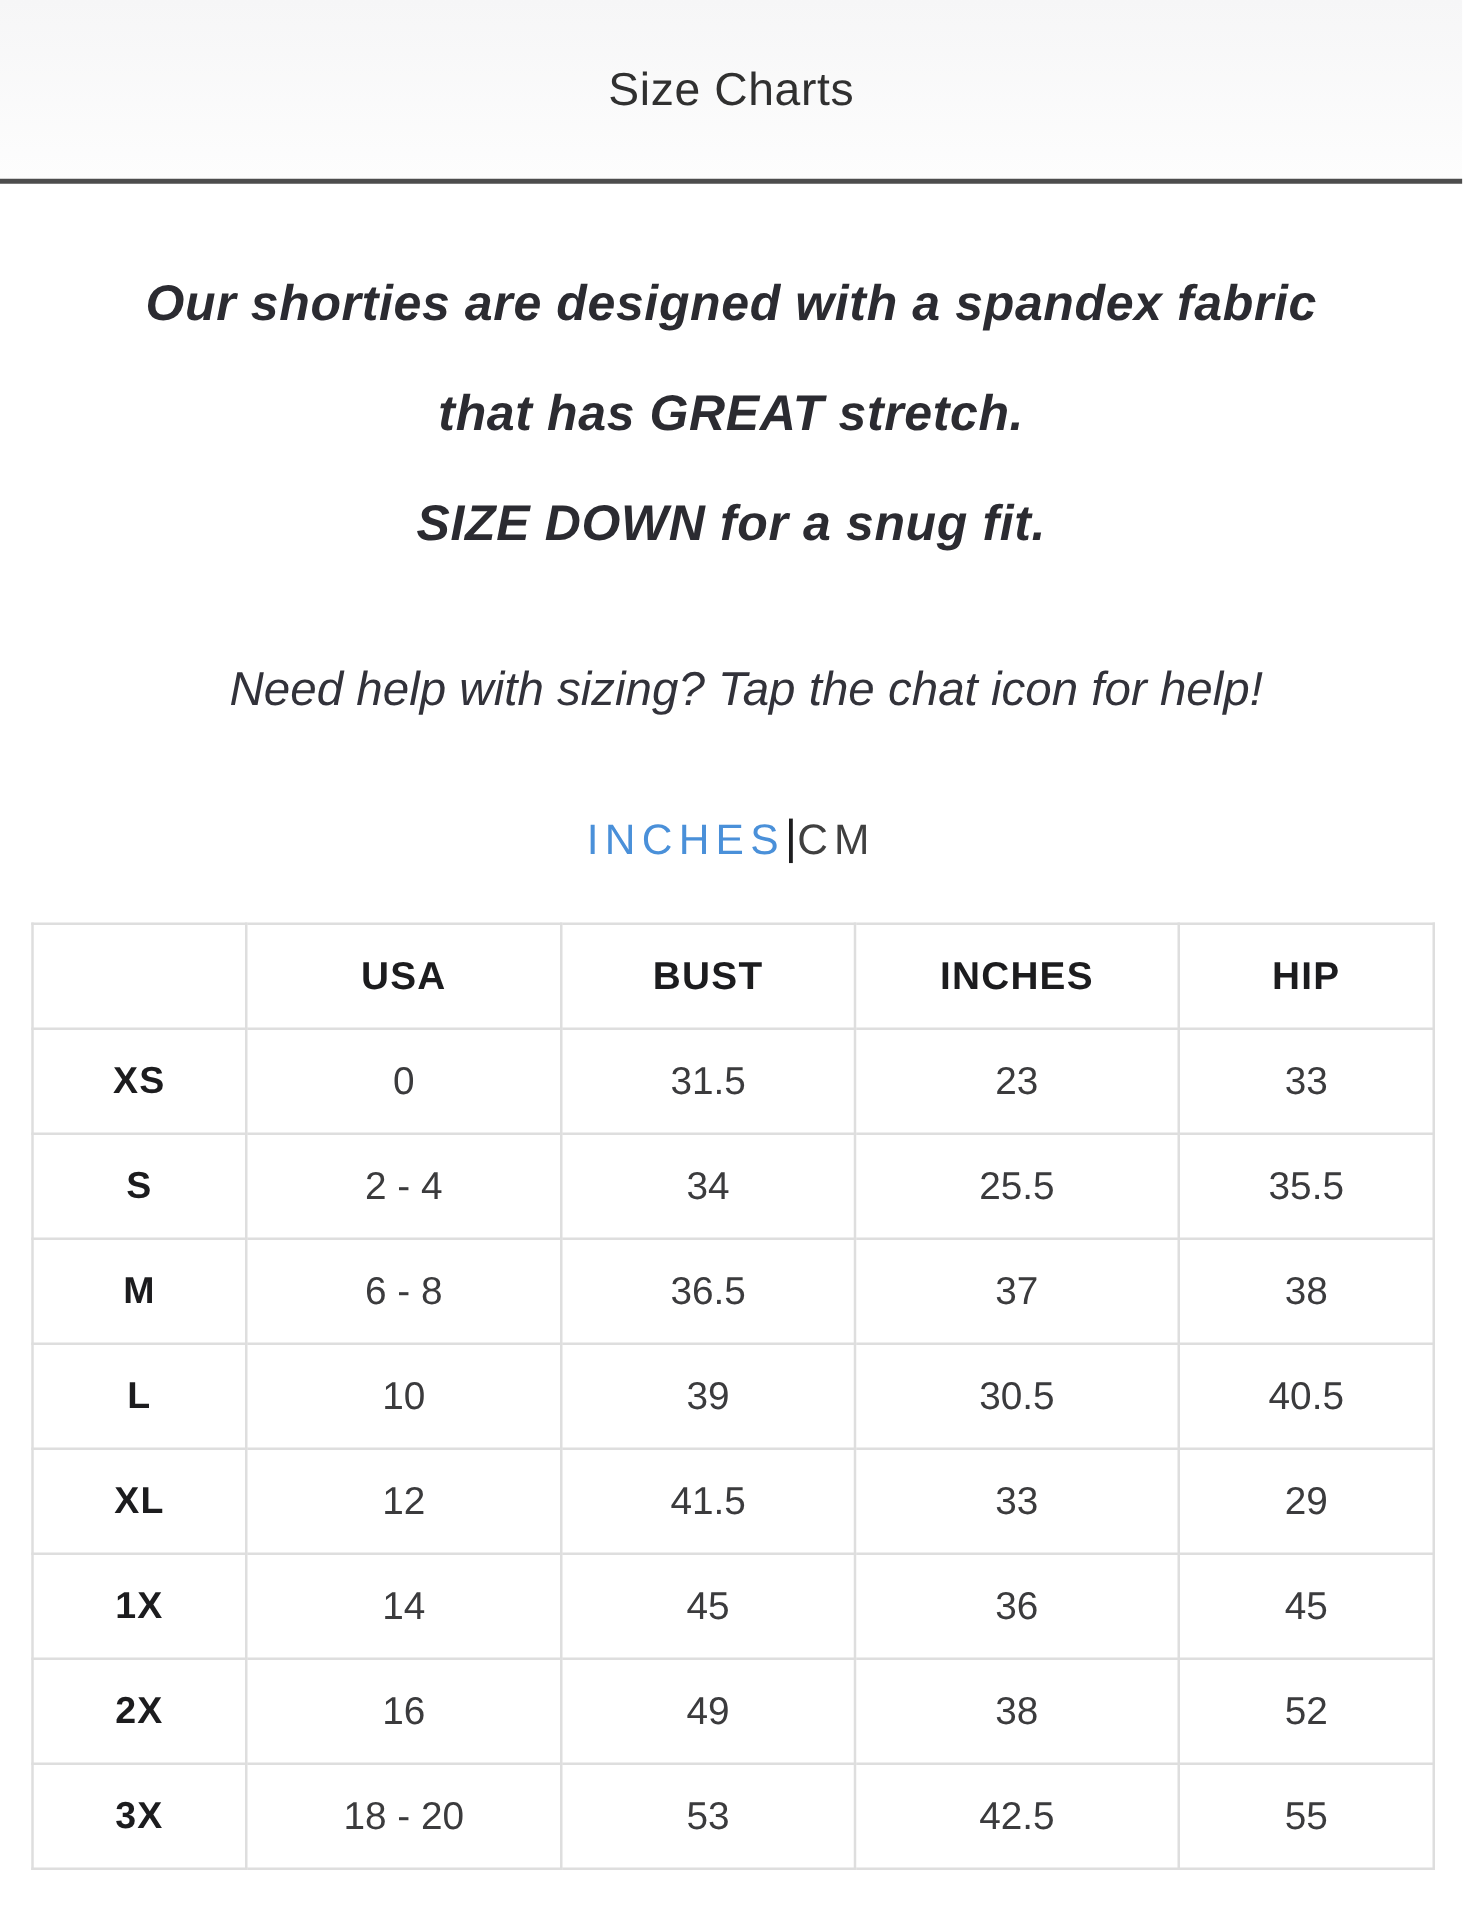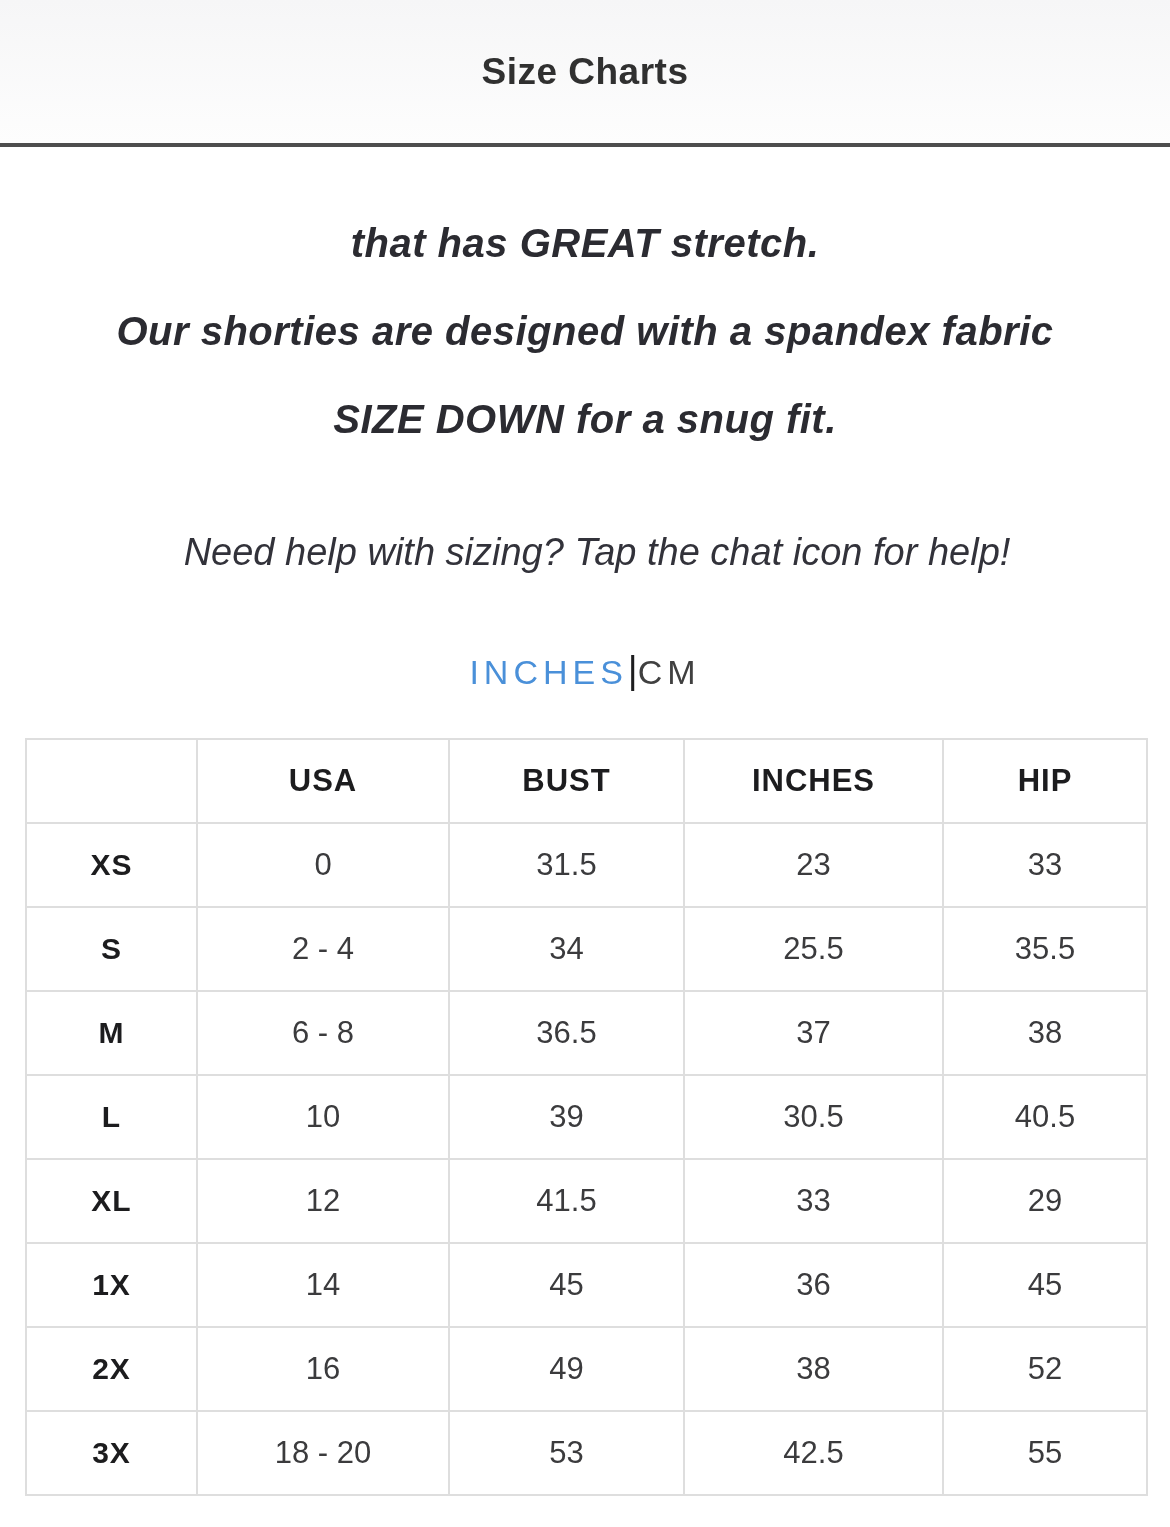--- a/index.html
+++ b/index.html
@@ -21,21 +21,21 @@
     display: flex;
     align-items: center;
     justify-content: center;
     background: linear-gradient(#f6f6f7, #fdfdfd);
     border-bottom: 4px solid #4d4d4d;
     box-sizing: border-box;
   }
   .page-title {
     margin: 0;
     font-size: 37px;
-    font-weight: 700;
+    font-weight: 400;
     color: #303030;
     letter-spacing: 0.5px;
   }
   
   .intro {
     padding-top: 72px;
     text-align: center;
   }
   .intro-line {
     margin: 0 0 40px 0;
@@ -120,22 +120,22 @@
 </head>
 <body>
 
 <div class="page">
 
   <div class="header">
     <h1 class="page-title">Size Charts</h1>
   </div>
 
   <div class="intro">
+    <p class="intro-line">Our shorties are designed with a spandex fabric</p>
     <p class="intro-line">that has GREAT stretch.</p>
-    <p class="intro-line">Our shorties are designed with a spandex fabric</p>
     <p class="intro-line">SIZE DOWN for a snug fit.</p>
     <p class="help-line">Need help with sizing? Tap the chat icon for help!</p>
   </div>
 
   <div class="unit-toggle">
     <span class="unit-option active" style="color: rgb(74, 144, 217);">INCHES</span>
     <span class="unit-sep">|</span>
     <span class="unit-option inactive">CM</span>
   </div>
 

